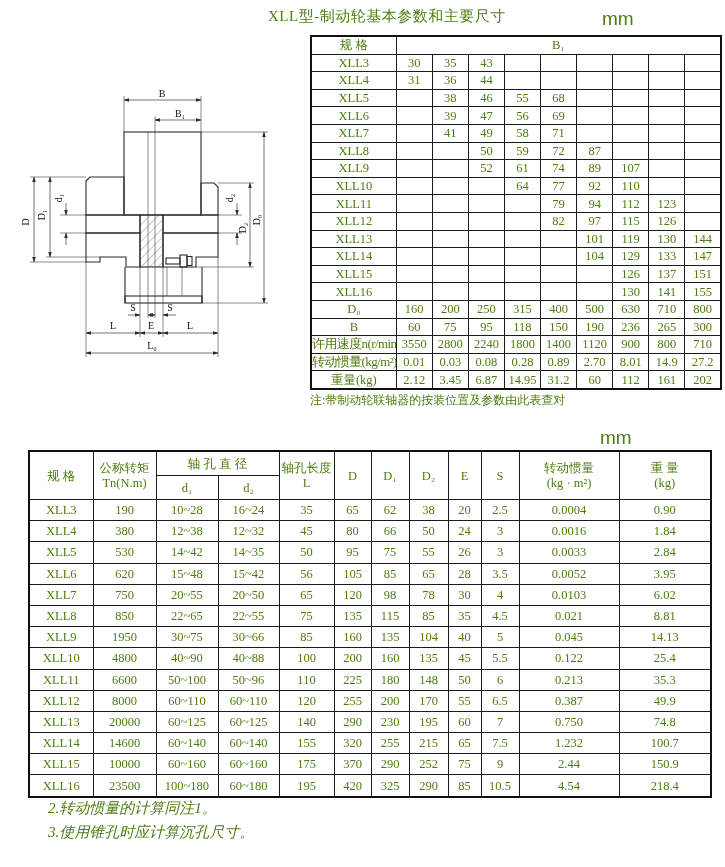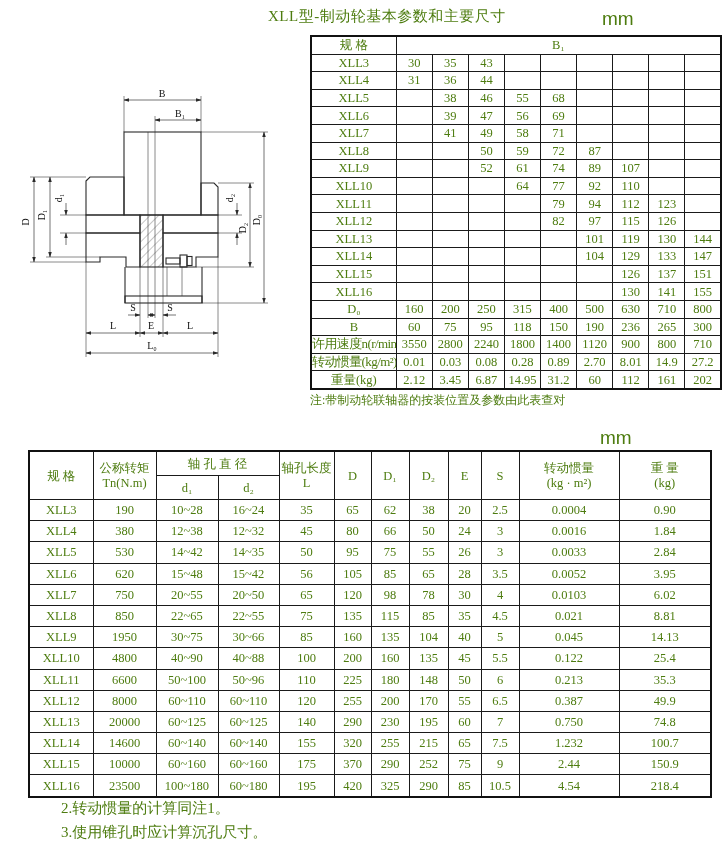--- a/index.html
+++ b/index.html
@@ -25,21 +25,21 @@
   #table1 .long{font-size:13px; letter-spacing:-0.6px;}
   #t1-note{position:absolute; left:310px; top:392px; font-size:12px; white-space:nowrap;}
 
   #table2{position:absolute; left:28px; top:450px; width:682px; border:2px solid #111;}
   #table2 td{font-size:12.5px; height:20.2px; line-height:20px;}
   #table2 .h{font-size:12.5px;}
   #table2 .h div{line-height:15px;}
   #table2 thead td{height:23px;}
 
   #notes{position:absolute; left:8px; top:797px; font-size:15px; line-height:23.5px;}
-  #notes .ind{margin-left:53px;}
+  #notes .ind{margin-left:40px;font-style:italic;}
 
   #drawing{position:absolute; left:0px; top:85px;}
   .sketch{stroke:#2a2a2a; fill:none; stroke-width:1.1;}
   .thin{stroke:#2a2a2a; fill:none; stroke-width:0.55;}
   .dim{stroke:#2a2a2a; fill:none; stroke-width:0.65;}
   .dimtxt{font-family:"Liberation Serif","DejaVu Serif",serif; font-size:10px; fill:#111;}
 </style>
 </head>
 <body>
 

